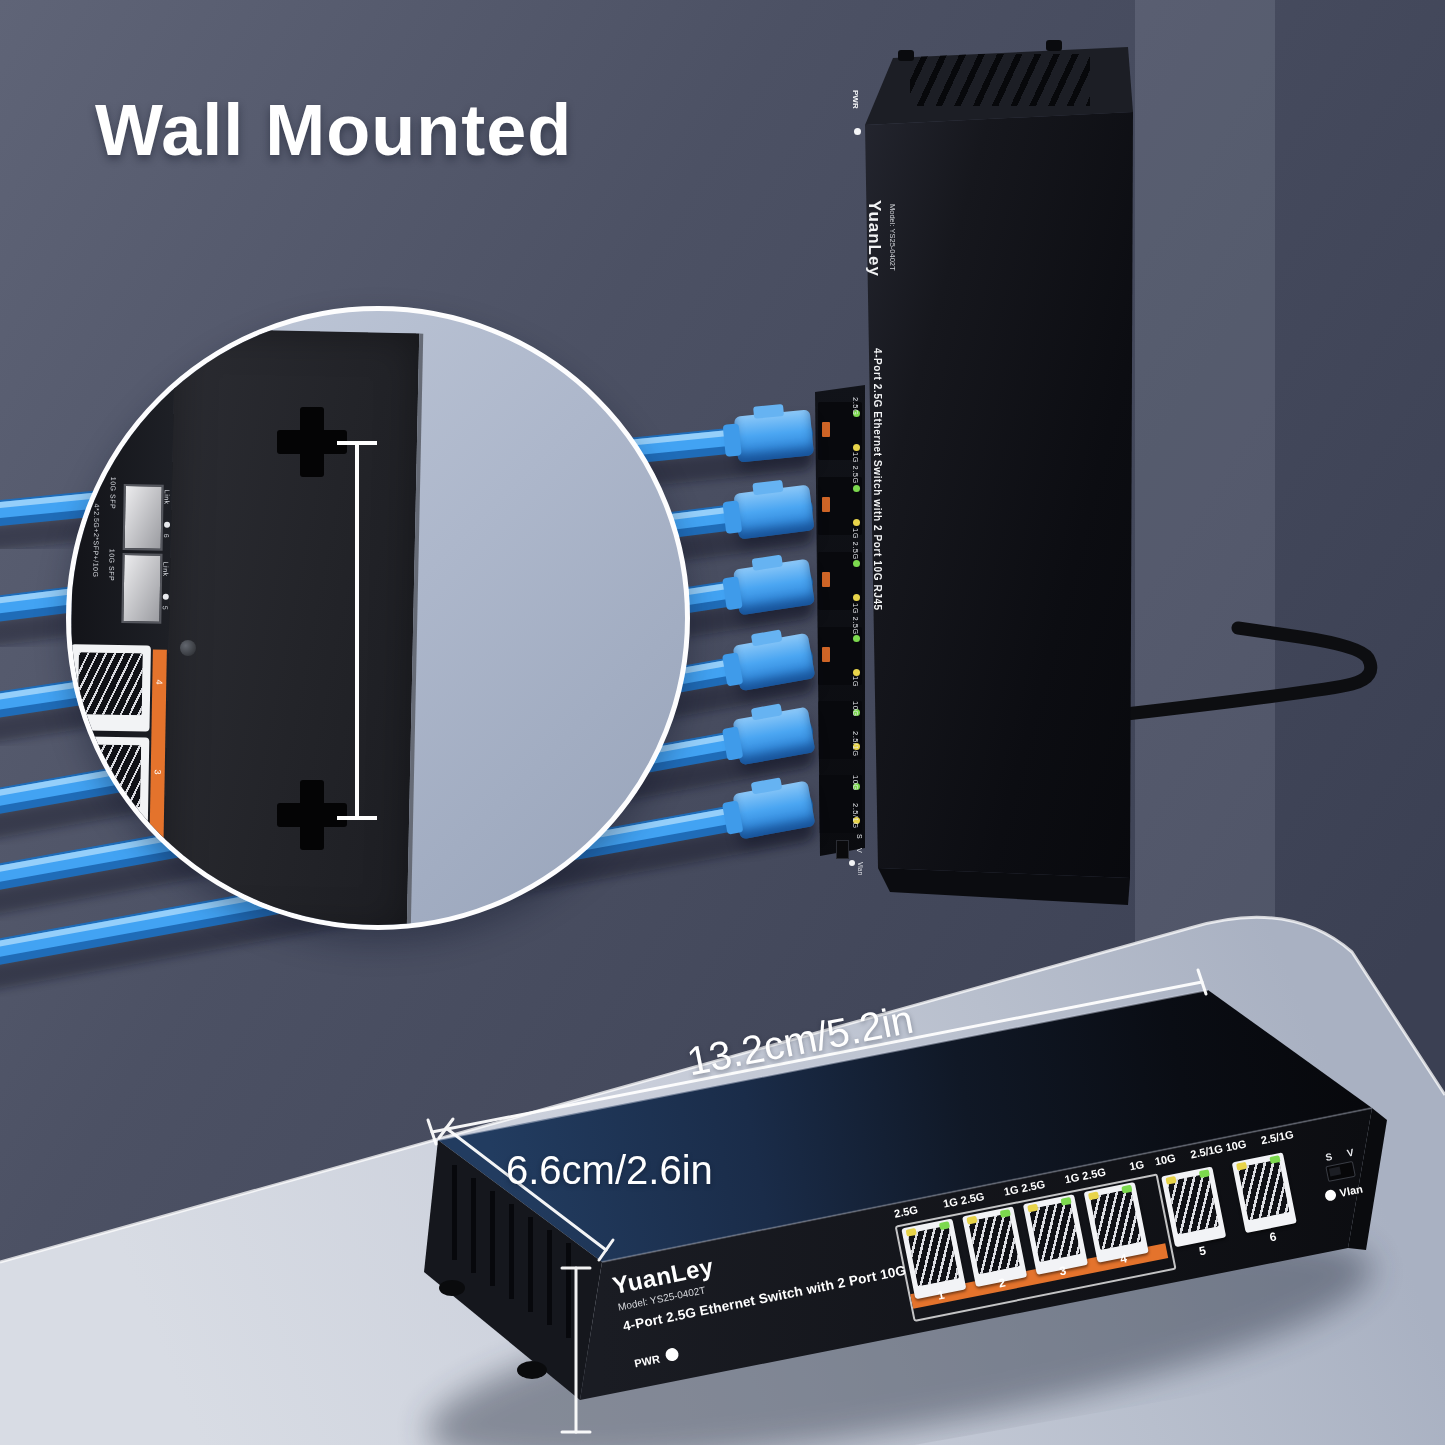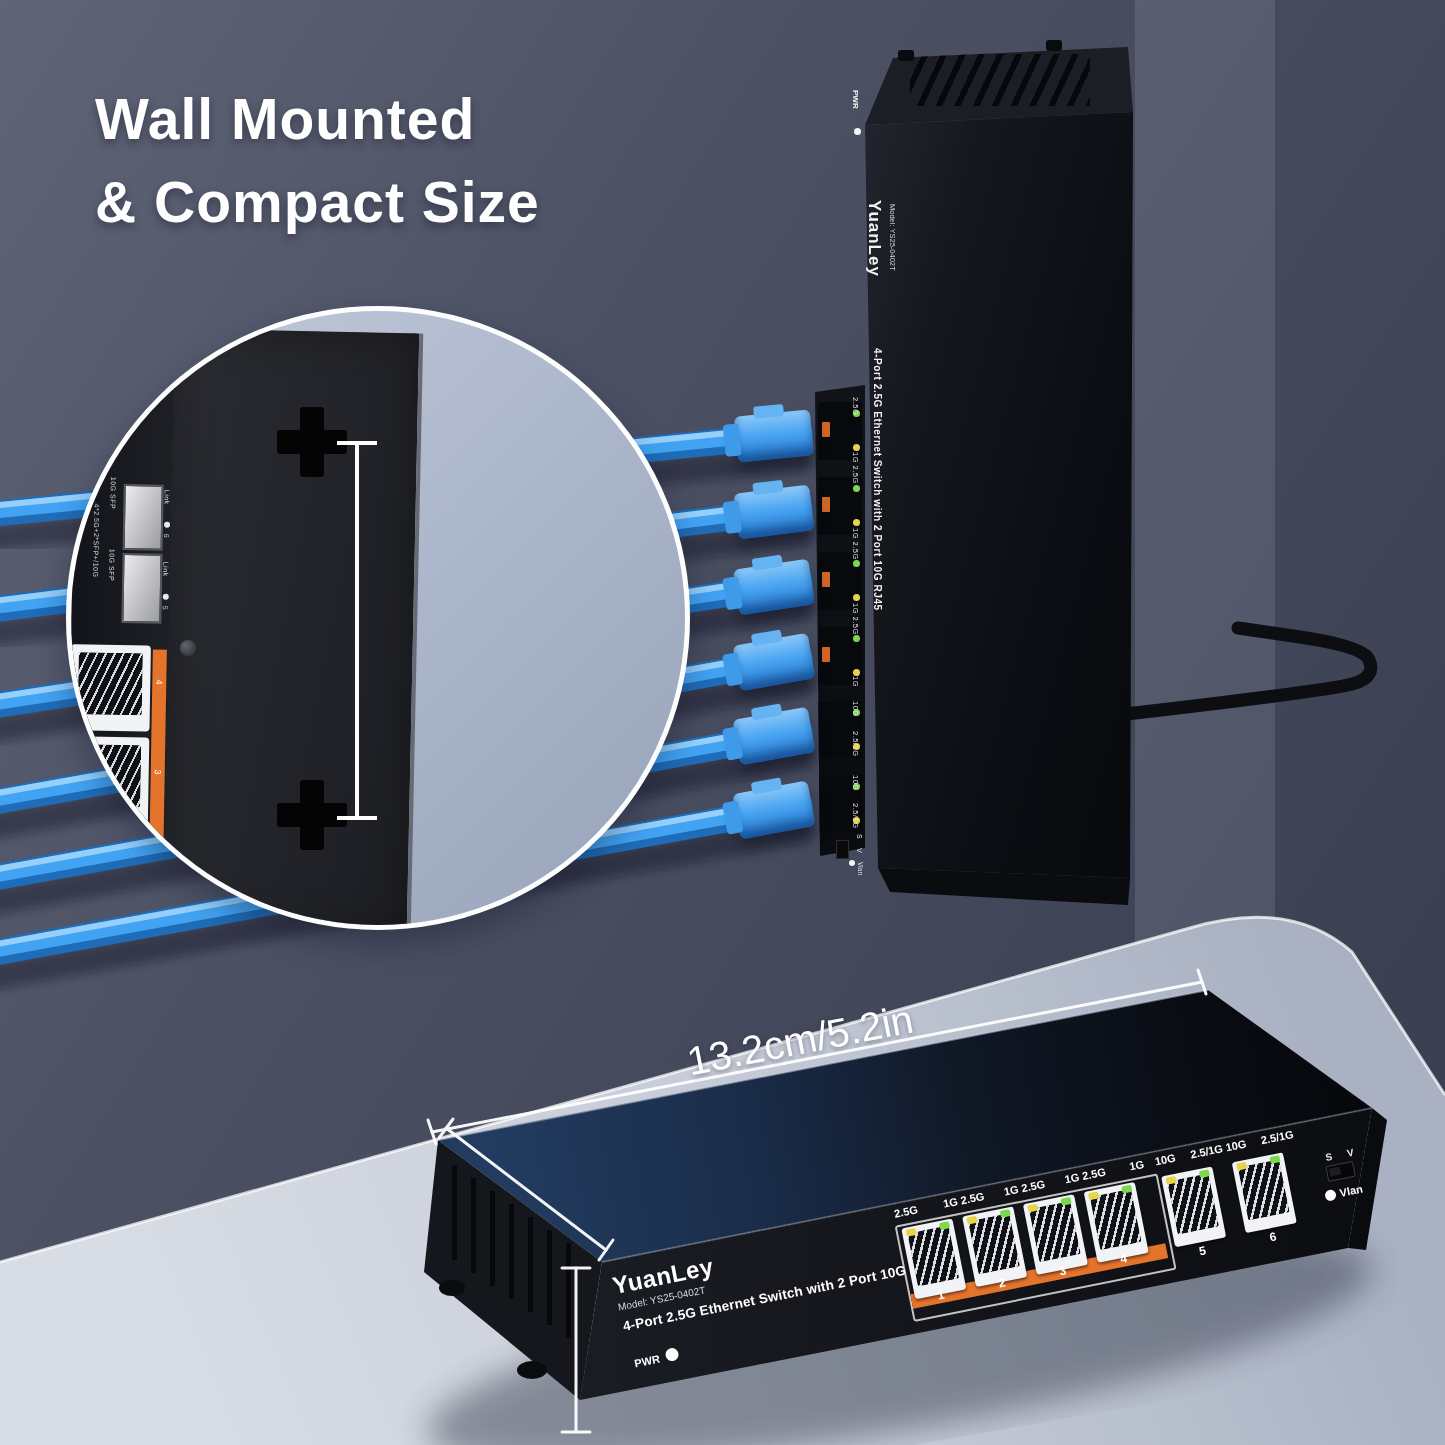--- a/index.html
+++ b/index.html
@@ -6,21 +6,21 @@
   .scene{position:relative;width:1445px;height:1445px;overflow:hidden;
          font-family:"Liberation Sans",sans-serif;}
   .abs{position:absolute;}
   svg.bg{position:absolute;left:0;top:0;z-index:0;}
   .layer2{position:absolute;left:0;top:0;width:1445px;height:1445px;z-index:2;pointer-events:none;}
   .layer3{z-index:3;}
   .layer4{z-index:4;}
   .vtext{writing-mode:vertical-rl;}
 
   
-  .title{left:95px;top:78px;color:#ffffff;font-weight:bold;font-size:57px;
+  .title{left:95px;top:78px;color:#ffffff;font-weight:bold;font-size:72px;
          letter-spacing:1px;line-height:1.45;text-shadow:0 4px 8px rgba(10,14,30,.4);}
 
   
   .dim{color:#fff;font-size:40px;font-weight:400;text-shadow:0 2px 5px rgba(10,14,30,.35);}
   .dim-width{left:620px;top:1018px;width:360px;text-align:center;transform:rotate(-11deg);}
   .dim-depth{left:506px;top:1148px;}
   .dim-height{left:380px;top:1284px;font-size:42px;}
 
   
   .ws-top{left:855px;top:40px;width:285px;height:95px;background:#1c1e25;
@@ -384,20 +384,21 @@
       <div class="vlan-s" style="left:730px;">S</div>
       <div class="vlan-v" style="left:752px;">V</div>
       <div class="vlan-toggle">
         <div class="vlan-knob"></div>
       </div>
       <div class="vlan-dot"></div>
       <div class="vlan-label">Vlan</div>
     </div>
 
     <div class="abs dim dim-width">13.2cm/5.2in</div>
+    <div class="abs dim dim-depth">6.6cm/2.6in</div>
   </div>
 
   <div class="inset layer3">
 
     <div class="inset-strip">
       <div class="abs vtext tiny" style="left:36px;top:128px;">10G SFP</div>
       <div class="sfp" style="top:135px;"></div>
       <div class="abs vtext tiny" style="left:90px;top:140px;">Link</div>
       <div class="abs" style="left:91px;top:172px;width:6px;height:6px;border-radius:50%;background:#e8eaee;"></div>
       <div class="abs vtext tiny" style="left:90px;top:184px;">6</div>
@@ -444,16 +445,15 @@
     </div>
     <div class="screw"></div>
 
     <div class="meas"></div>
     <div class="meas-cap" style="top:130px;"></div>
     <div class="meas-cap" style="top:505px;"></div>
   </div>
 
   <div class="abs title layer4">
     <div>Wall Mounted</div>
-    <div>&amp; Compact Size</div>
   </div>
 
 </div>
 
 </body></html>

